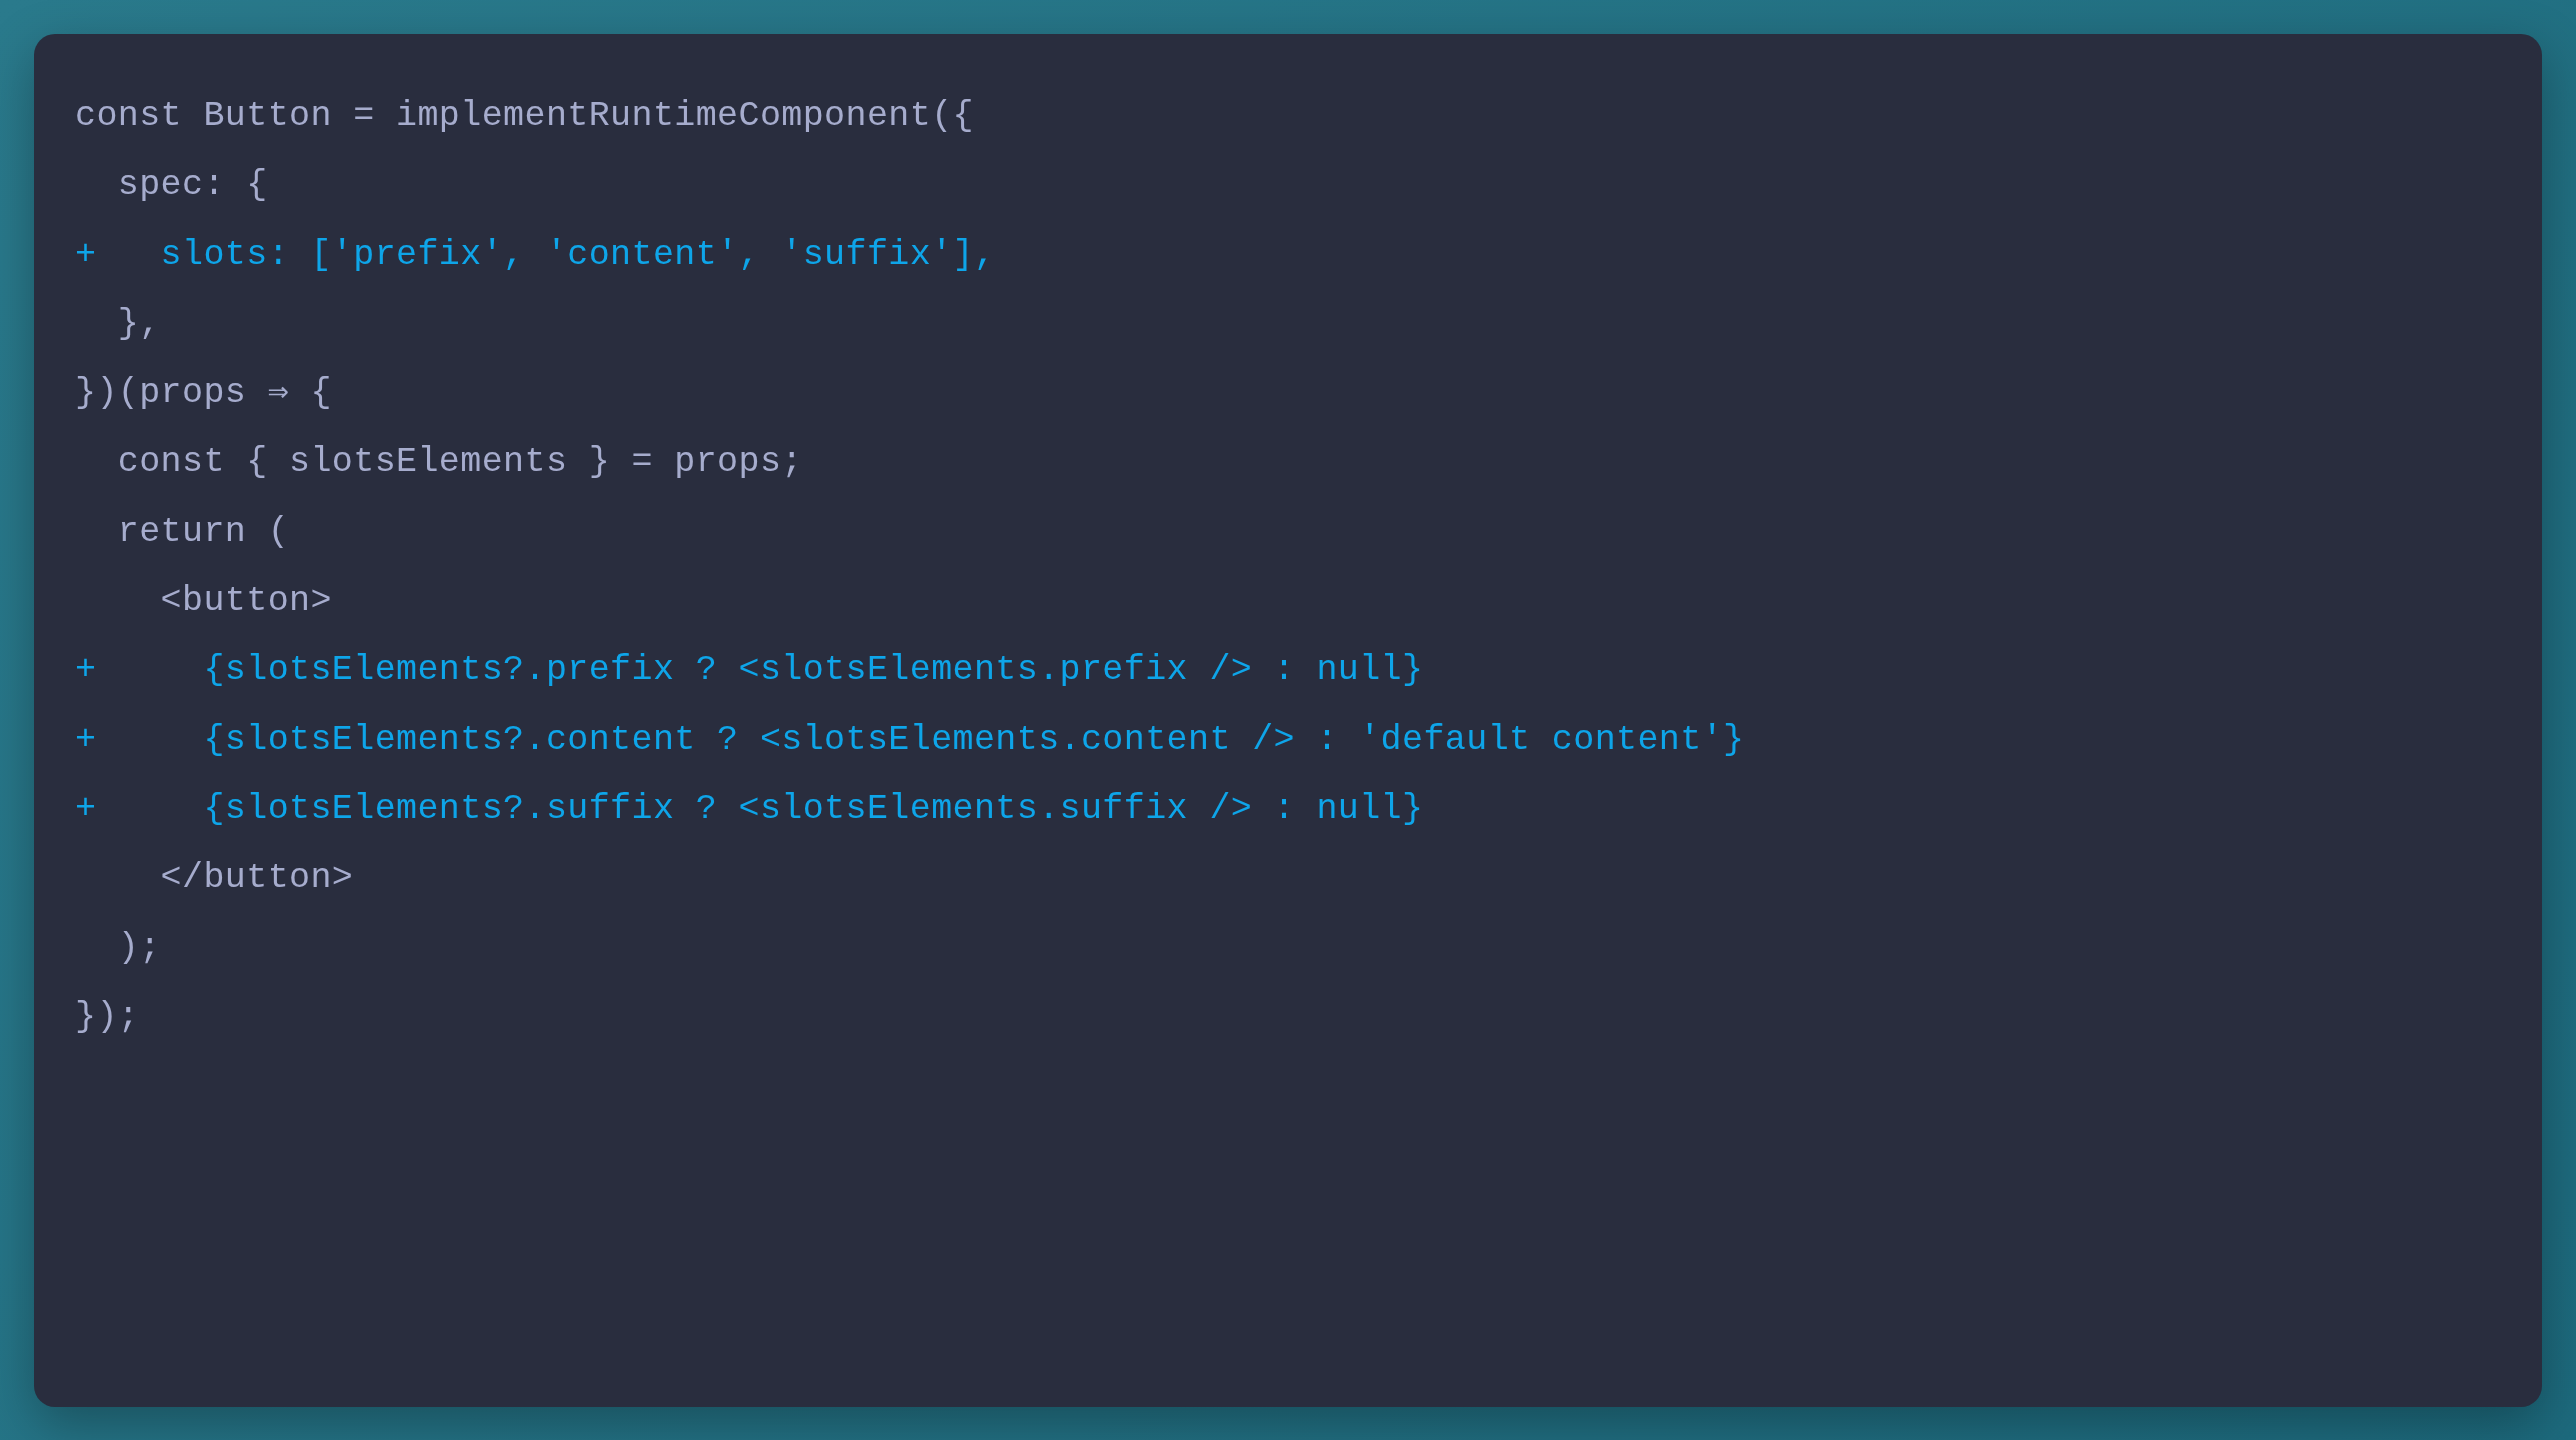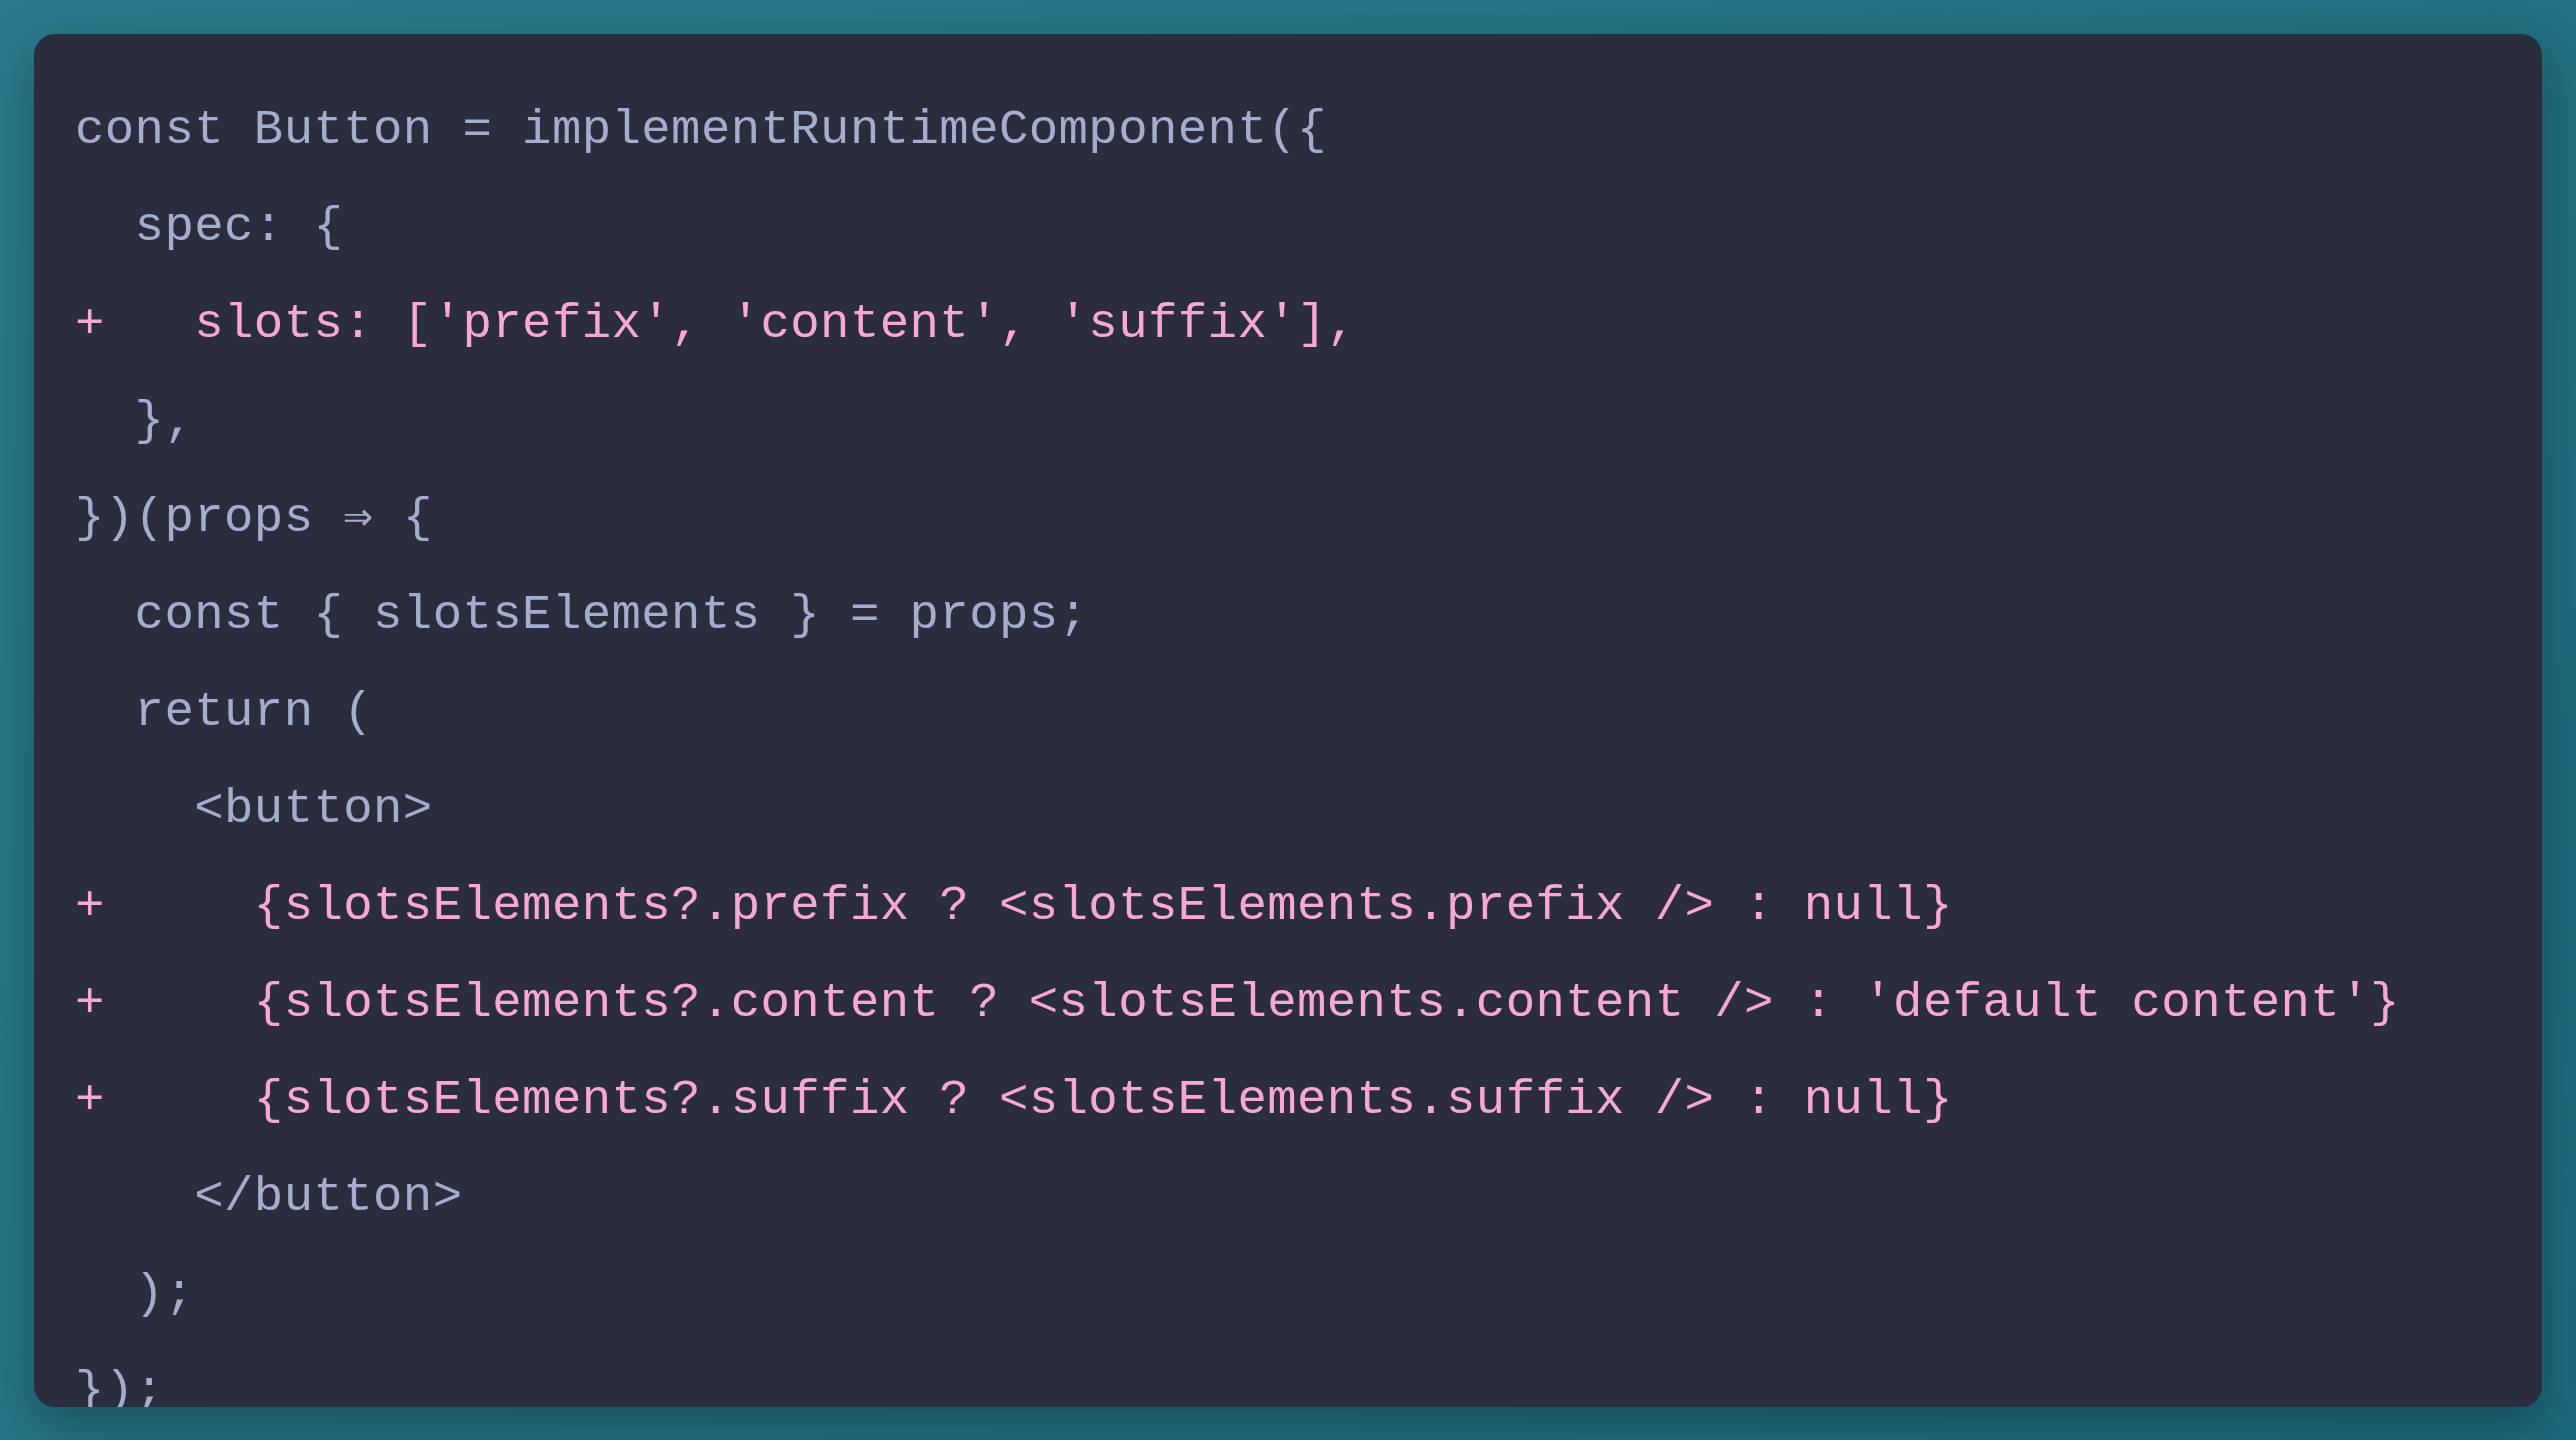--- a/index.html
+++ b/index.html
@@ -23,29 +23,29 @@
       background: #292d3e;
       border-radius: 21px;
       padding: 48px 41px;
       width: 100%;
       height: 100%;
       box-shadow: 0 17px 52px rgba(0, 0, 0, 0.3);
       overflow: hidden;
     }
     
     .code-content {
-      font-size: 49px;
+      font-size: 35px;
       line-height: 1.98;
       white-space: pre;
       color: #a6accd;
       letter-spacing: 0.4px;
     }
     
     .diff-add {
-      color: #f9a8d4;
+      color: #0ea5e9;
     }
     
     .line {
       display: block;
     }
   </style>
 </head>
 <body>
 
 <div class="code-window">

